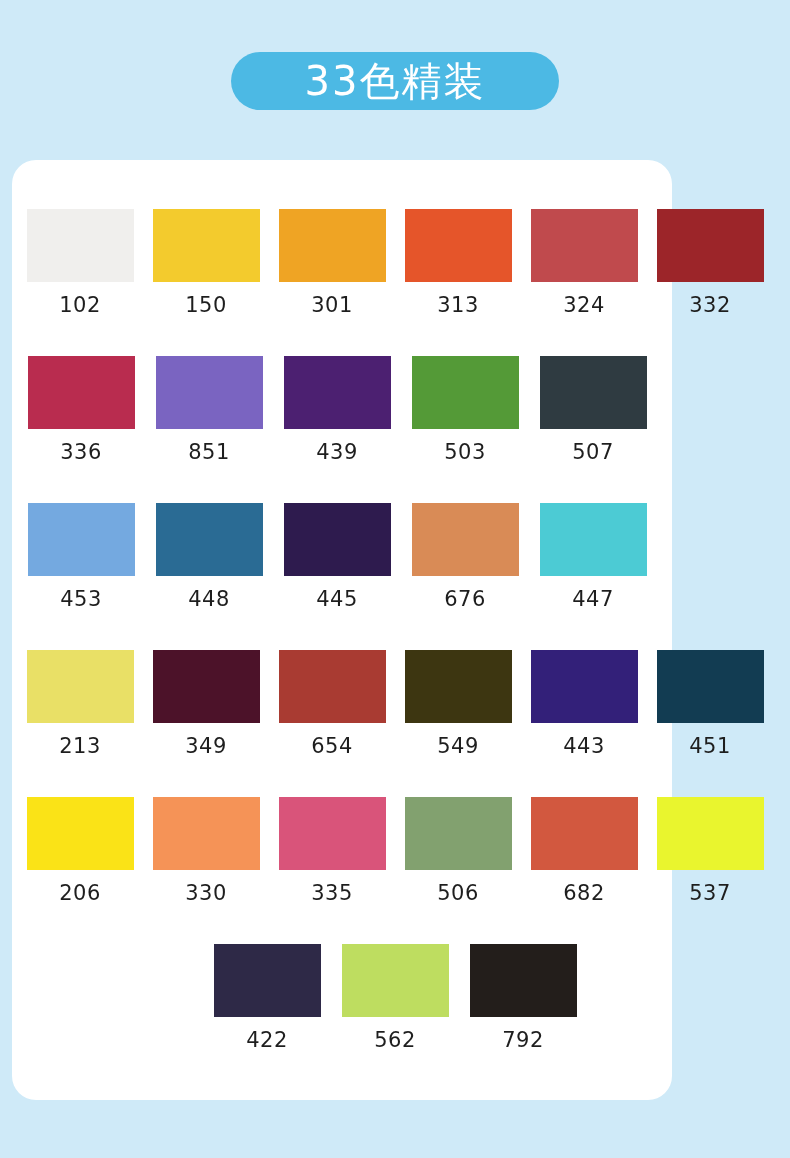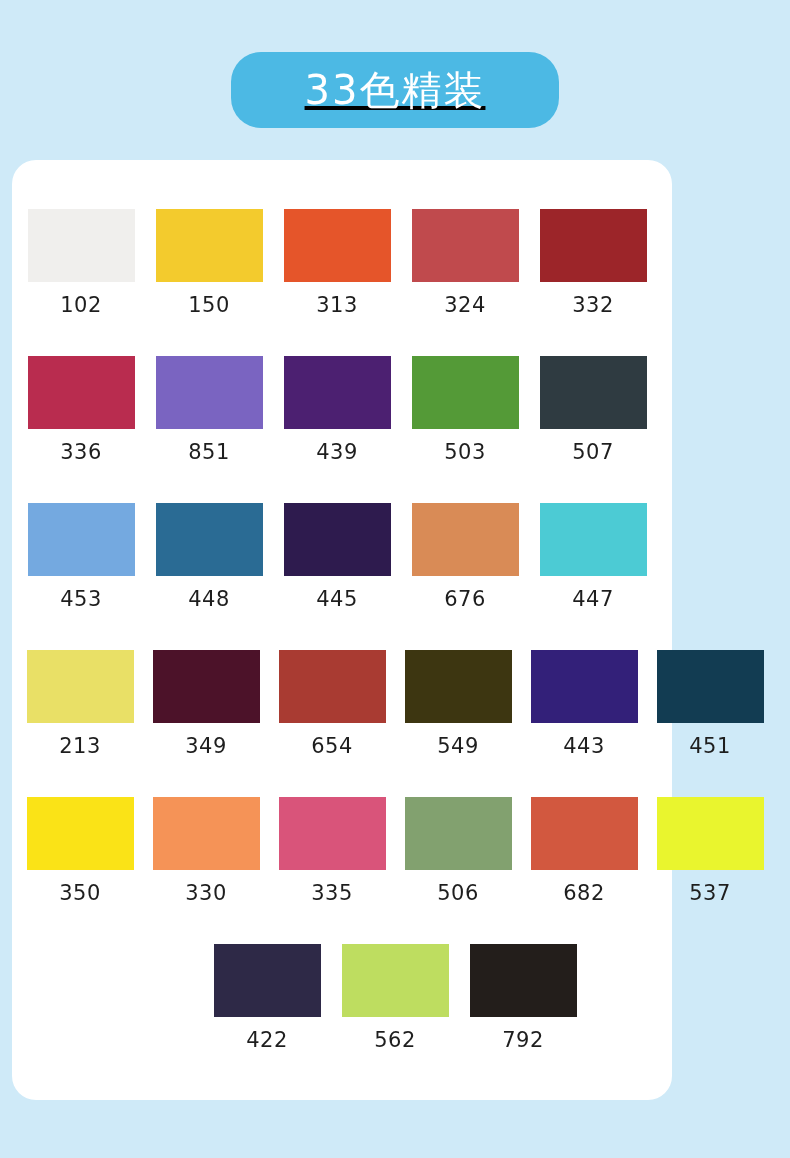--- a/index.html
+++ b/index.html
@@ -22,28 +22,27 @@
   .title-bar-wrap {
     position: absolute;
     left: 0;
     top: 52px;
     width: 790px;
     display: flex;
     justify-content: center;
   }
   .title-pill {
     width: 328px;
-    height: 76px;
+    height: 58px;
     border-radius: 30px;
     background: #4cb9e4;
     display: flex;
     align-items: center;
     justify-content: center;
     box-sizing: border-box;
-    text-decoration: underline;
   }
   .title-text {
     color: #ffffff;
     font-size: 40px;
     line-height: 40px;
     letter-spacing: 2px;
     font-family: "DejaVu Sans", sans-serif;
     font-weight: 400;
     white-space: nowrap;
   }
@@ -111,20 +110,24 @@
         <div class="row">
           <div class="cell">
             <div class="swatch" style="background: rgb(240, 239, 237);"></div>
             <div class="swatch-label">102</div>
           </div>
           <div class="cell">
             <div class="swatch" style="background: rgb(243, 203, 45);"></div>
             <div class="swatch-label">150</div>
           </div>
           <div class="cell">
+            <div class="swatch" style="background: rgb(239, 164, 36);"></div>
+            <div class="swatch-label">301</div>
+          </div>
+          <div class="cell">
             <div class="swatch" style="background: rgb(229, 85, 42);"></div>
             <div class="swatch-label">313</div>
           </div>
           <div class="cell">
             <div class="swatch" style="background: rgb(192, 74, 77);"></div>
             <div class="swatch-label">324</div>
           </div>
           <div class="cell">
             <div class="swatch" style="background: rgb(156, 37, 41);"></div>
             <div class="swatch-label">332</div>
@@ -196,21 +199,21 @@
             <div class="swatch-label">443</div>
           </div>
           <div class="cell">
             <div class="swatch" style="background: rgb(18, 60, 82);"></div>
             <div class="swatch-label">451</div>
           </div>
         </div>
         <div class="row">
           <div class="cell">
             <div class="swatch" style="background: rgb(250, 227, 23);"></div>
-            <div class="swatch-label">350</div>
+            <div class="swatch-label">206</div>
           </div>
           <div class="cell">
             <div class="swatch" style="background: rgb(245, 147, 87);"></div>
             <div class="swatch-label">330</div>
           </div>
           <div class="cell">
             <div class="swatch" style="background: rgb(217, 84, 122);"></div>
             <div class="swatch-label">335</div>
           </div>
           <div class="cell">

